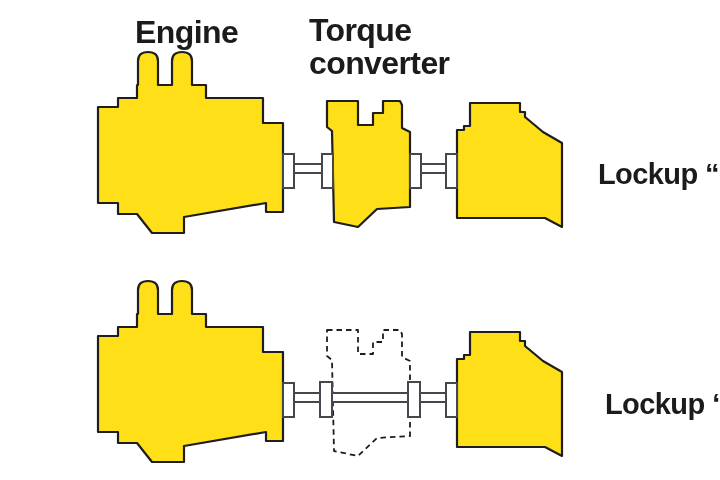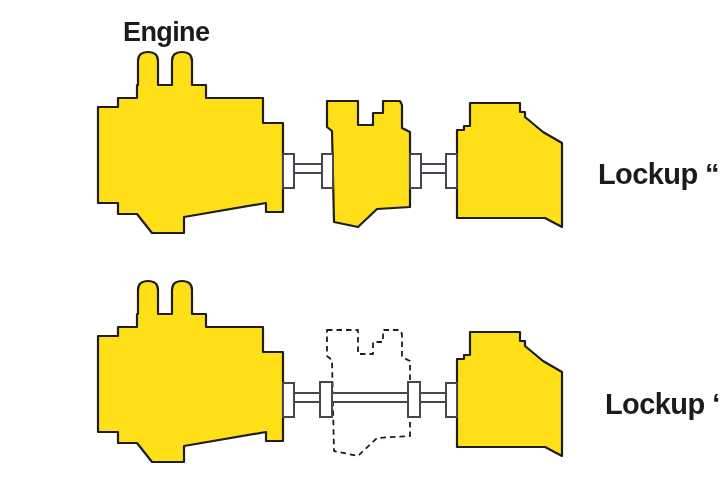--- a/index.html
+++ b/index.html
@@ -7,25 +7,26 @@
     position:relative;
     width:720px;height:480px;
     overflow:hidden;
     background:#ffffff;
     font-family:"Liberation Sans", sans-serif;
   }
   #diagram-svg{position:absolute;left:0;top:0;}
   .shape-label{
     position:absolute;
     font-weight:700;
-    font-size:27px;
+    font-size:32px;
     letter-spacing:-0.6px;
     color:#1b1b1b;
     line-height:33px;
     white-space:nowrap;
+    margin-left:12px;
   }
   .state-label{
     position:absolute;
     font-weight:700;
     font-size:29px;
     letter-spacing:-0.6px;
     color:#1b1b1b;
     line-height:33px;
     white-space:nowrap;
   }
@@ -74,19 +75,23 @@
       <path stroke="#46464E" stroke-width="2" fill="none" d="M294,393 H447 M294,402 H447"></path>
       <rect x="283" y="383" width="11" height="34" fill="#fff" stroke="#46464E" stroke-width="2"></rect>
       <rect x="320" y="382" width="12" height="35" fill="#fff" stroke="#46464E" stroke-width="2"></rect>
       <rect x="408" y="382" width="12" height="35" fill="#fff" stroke="#46464E" stroke-width="2"></rect>
       <rect x="446" y="383" width="11" height="34" fill="#fff" stroke="#46464E" stroke-width="2"></rect>
     </g>
   </svg>
 
   <div class="shape-label" style="left:123px;top:16px;">Engine</div>
 
+  <div class="shape-label" style="left:297px;top:14px;">
+    <div>Torque</div>
+    <div>converter</div>
+  </div>
 
 
   <div class="state-label" style="left:598px;top:158px;">Lockup “OFF”</div>
 
   <div class="state-label" style="left:605px;top:388px;">Lockup “ON”</div>
 
 </div>
 
 </body></html>

